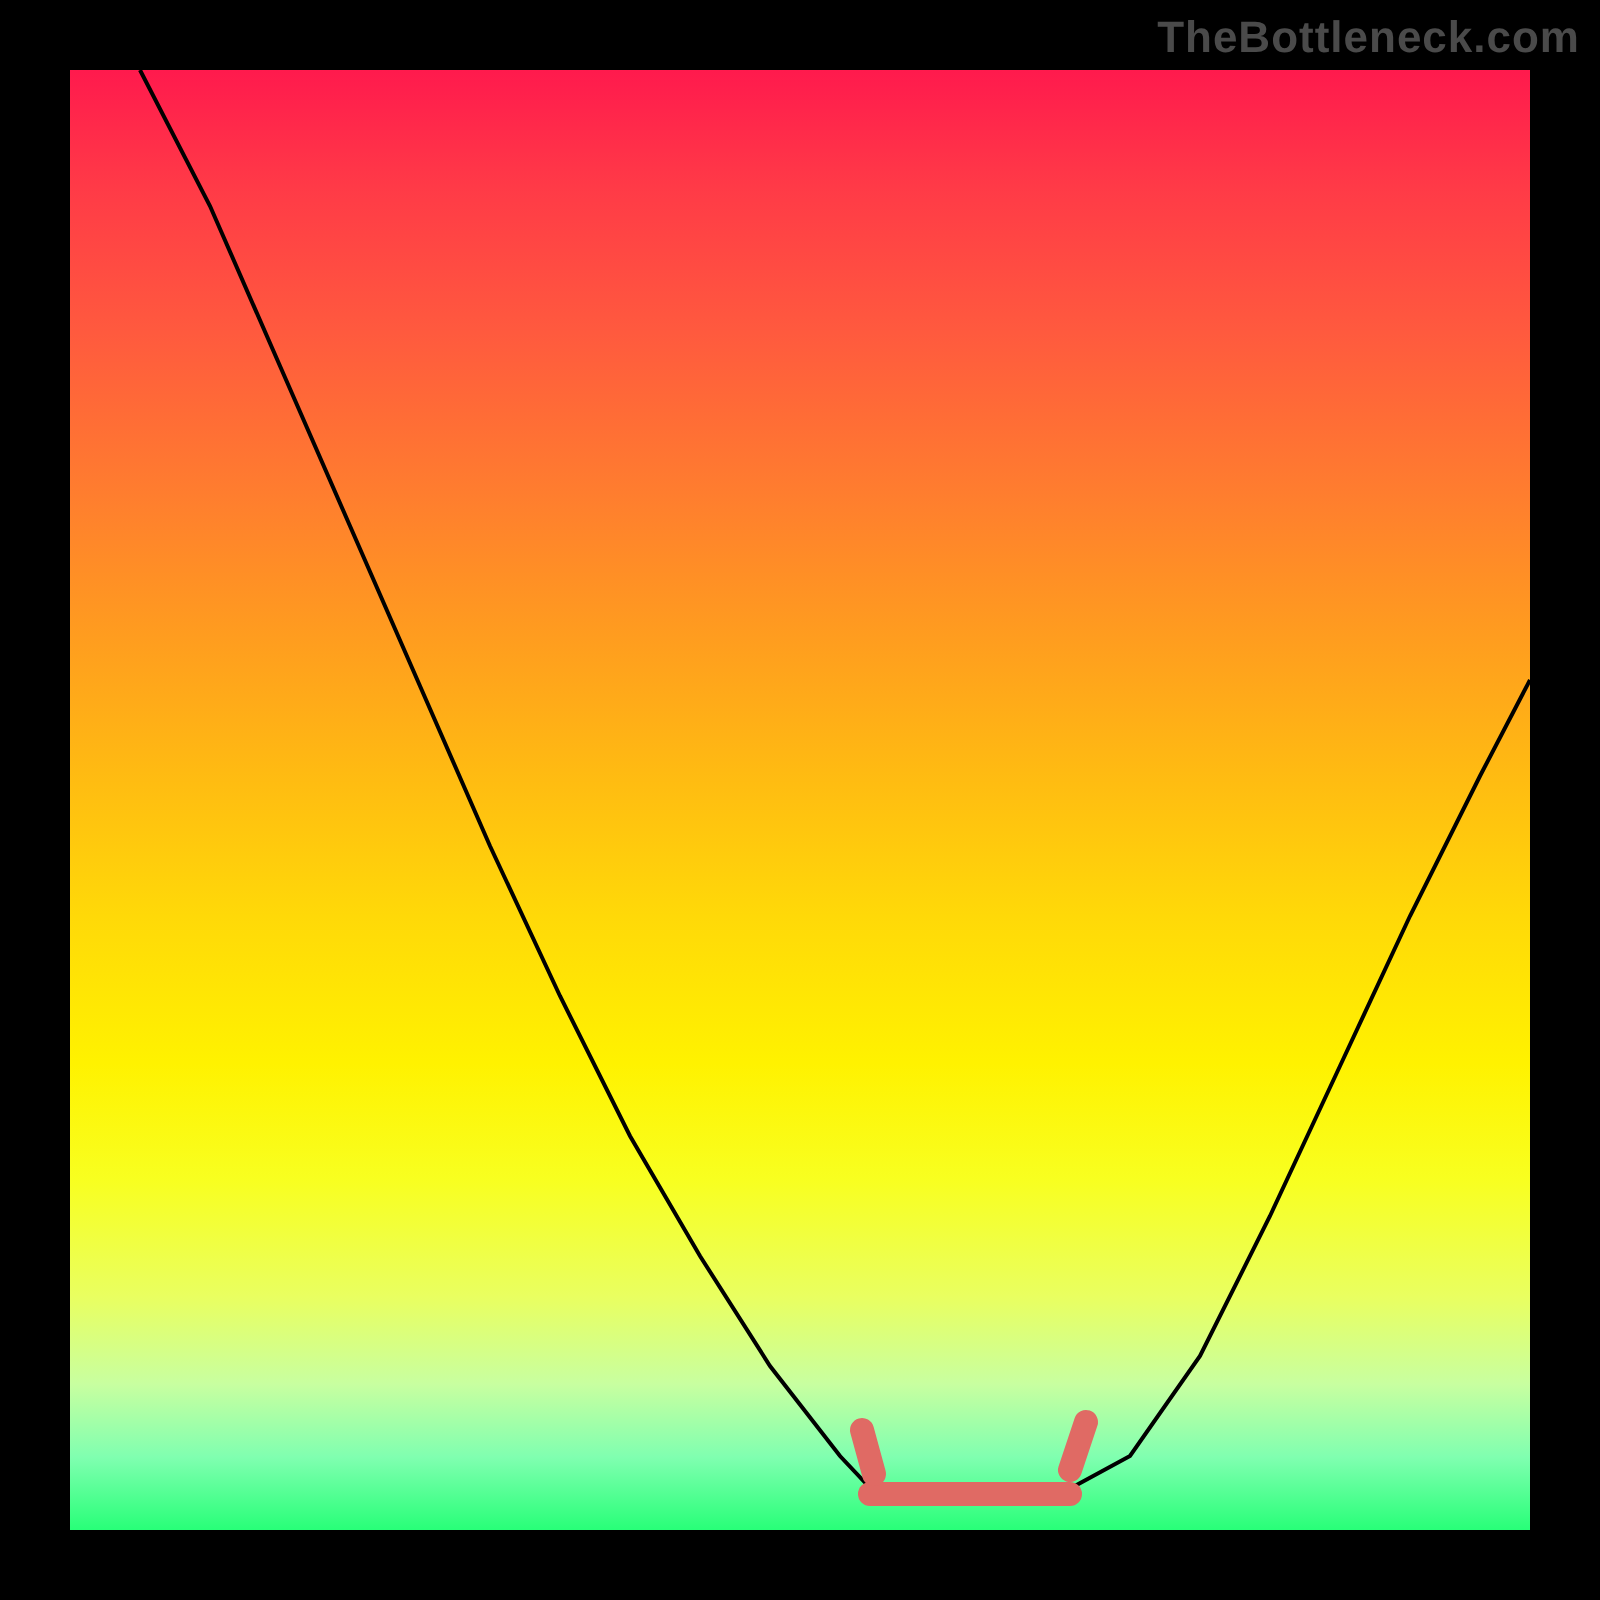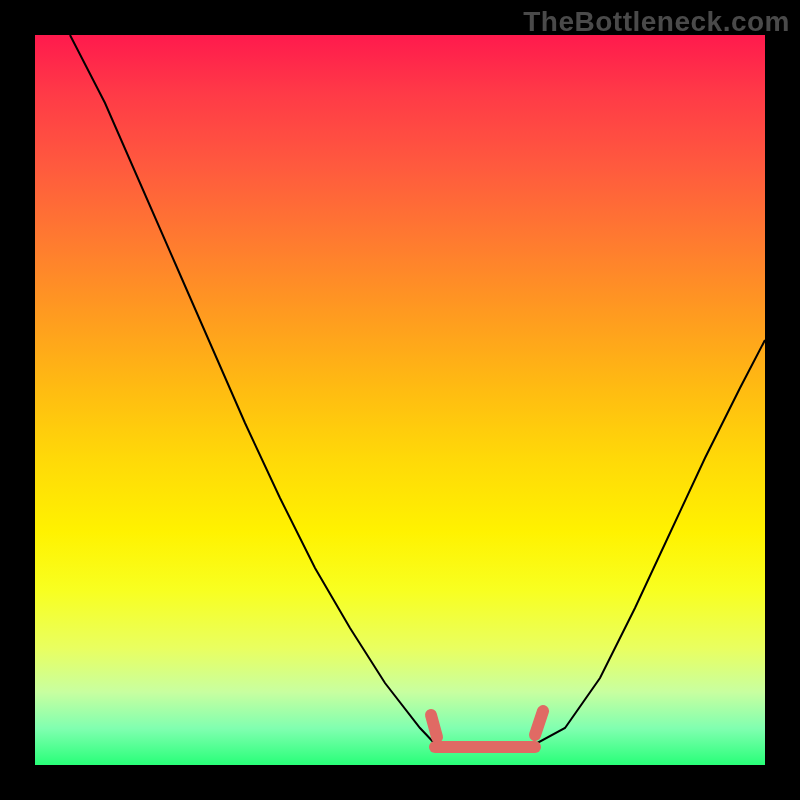--- a/index.html
+++ b/index.html
@@ -37,21 +37,21 @@
       #c8ffa0 90%,
       #80ffb0 95%,
       #28ff78 100%
     );
   }
   .watermark {
     position: absolute;
     top: 6px;
     right: 10px;
     color: #4a4a4a;
-    font-size: 28px;
+    font-size: 22px;
     font-weight: 600;
     letter-spacing: 0.5px;
     user-select: none;
   }
   svg.curve {
     position: absolute;
     left: 0;
     top: 0;
     width: 730px;
     height: 730px;

